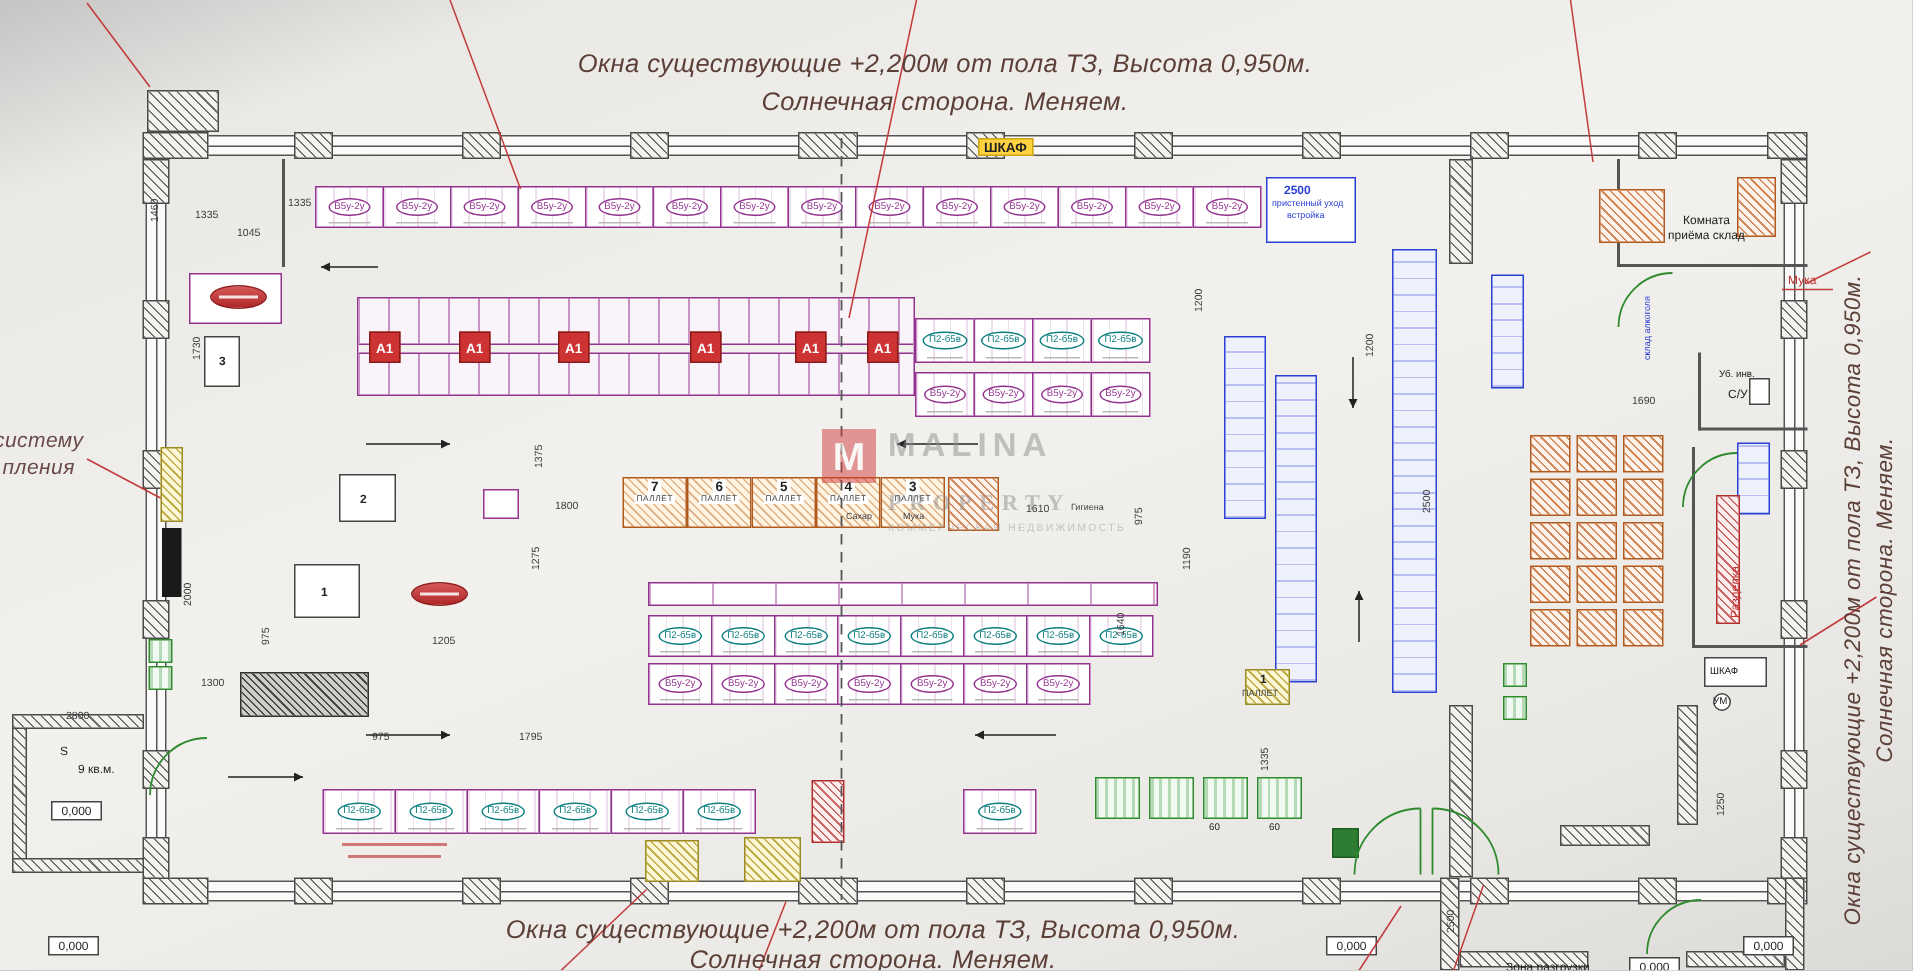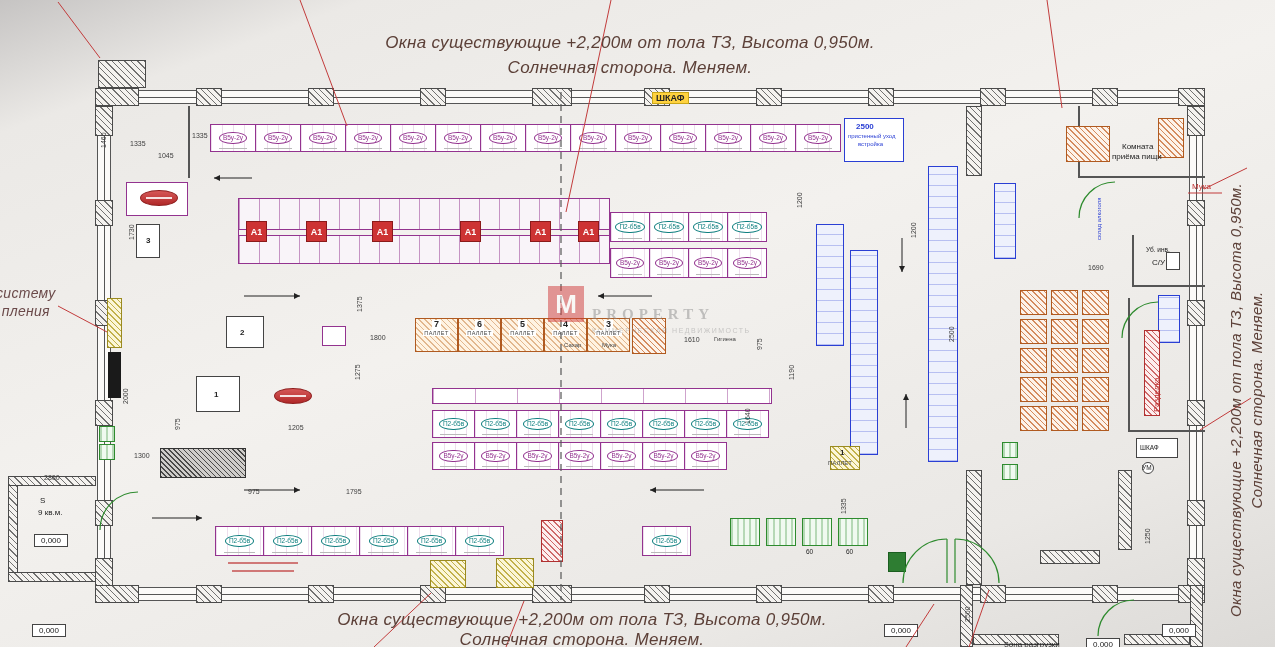--- a/index.html
+++ b/index.html
@@ -361,31 +361,31 @@
       </div>
       <div class="el pallet" style="left: 587px; top: 318px; width: 43px; height: 34px;">
         <span class="pnum">3</span>
         <span class="pword">ПАЛЛЕТ</span>
       </div>
       <span class="txt voda" style="left: 652px; top: 92px;">ШКАФ</span>
       <span class="txt lbl-blue" style="left: 856px; top: 122px;">2500</span>
       <span class="txt lbl-blue-sm" style="left: 848px; top: 133px;">пристенный уход</span>
       <span class="txt lbl-blue-sm" style="left: 858px; top: 141px;">встройка</span>
       <span class="txt room" style="left: 1122px; top: 142px;">Комната</span>
-      <span class="txt room" style="left: 1112px; top: 152px;">приёма пищи</span>
+      <span class="txt room" style="left: 1112px; top: 152px;">приёма склад</span>
       <span class="txt lbl-blue-sm vert" style="left: 1096px; top: 240px;">склад алкоголя</span>
       <span class="txt lbl-red" style="left: 1192px; top: 182px;">Мука</span>
       <span class="txt room-sm" style="left: 1146px; top: 246px;">Уб. инв.</span>
       <span class="txt room" style="left: 1152px; top: 258px;">С/У</span>
       <span class="txt lbl-red vert" style="left: 1152px; top: 412px;">Разделка</span>
       <span class="txt room-sm" style="left: 1140px; top: 444px;">ШКАФ</span>
       <span class="txt room-sm" style="left: 1142px; top: 464px;">УМ</span>
       <span class="txt room" style="left: 1004px; top: 640px;">Зона разгрузки</span>
       <span class="txt room" style="left: 40px; top: 496px;">S</span>
-      <span class="txt room" style="left: 38px; top: 508px;">9 кв.м.</span>
+      <span class="txt room" style="left: 52px; top: 508px;">9 кв.м.</span>
       <span class="txt tiny" style="left: 564px; top: 342px;">Сахар</span>
       <span class="txt tiny" style="left: 602px; top: 342px;">Мука</span>
       <span class="txt tiny" style="left: 714px; top: 336px;">Гигиена</span>
       <span class="txt room-sm" style="left: 806px; top: 548px;">60</span>
       <span class="txt room-sm" style="left: 846px; top: 548px;">60</span>
       <span class="txt numlab" style="left: 214px; top: 390px;">1</span>
       <span class="txt numlab" style="left: 240px; top: 328px;">2</span>
       <span class="txt numlab" style="left: 146px; top: 236px;">3</span>
       <span class="txt numlab" style="left: 840px; top: 448px;">1</span>
       <span class="txt tiny" style="left: 828px; top: 460px;">ПАЛЛЕТ</span>
@@ -455,20 +455,21 @@
       <path d="M 1079,218 A 36 36 0 0 1 1115,182" fill="none" stroke="#2e8b2e" stroke-width="1.2"></path>
       <path d="M 1122,338 A 36 36 0 0 1 1158,302" fill="none" stroke="#2e8b2e" stroke-width="1.2"></path>
       <path d="M 100,530 A 38 38 0 0 1 138,492" fill="none" stroke="#2e8b2e" stroke-width="1.2"></path>
       <path d="M 1098,636 A 36 36 0 0 1 1134,600" fill="none" stroke="#2e8b2e" stroke-width="1.2"></path>
       <line x1="561" y1="92" x2="561" y2="600" stroke="#555" stroke-width="1.2" stroke-dasharray="7 5"></line>
     </svg>
 
   <div class="wm">
     <div class="wm-logo">M</div>
     <div class="wm-text">
+      <div class="wm-l1">MALINA</div>
       <div class="wm-l2">PROPERTY</div>
       <div class="wm-sub">КОММЕРЧЕСКАЯ НЕДВИЖИМОСТЬ</div>
     </div>
   </div>
 
   <div class="annot annot-top">
     <span class="l">Окна существующие +2,200м от пола ТЗ, Высота 0,950м.</span>
     <span class="l">Солнечная сторона. Меняем.</span>
   </div>
 

